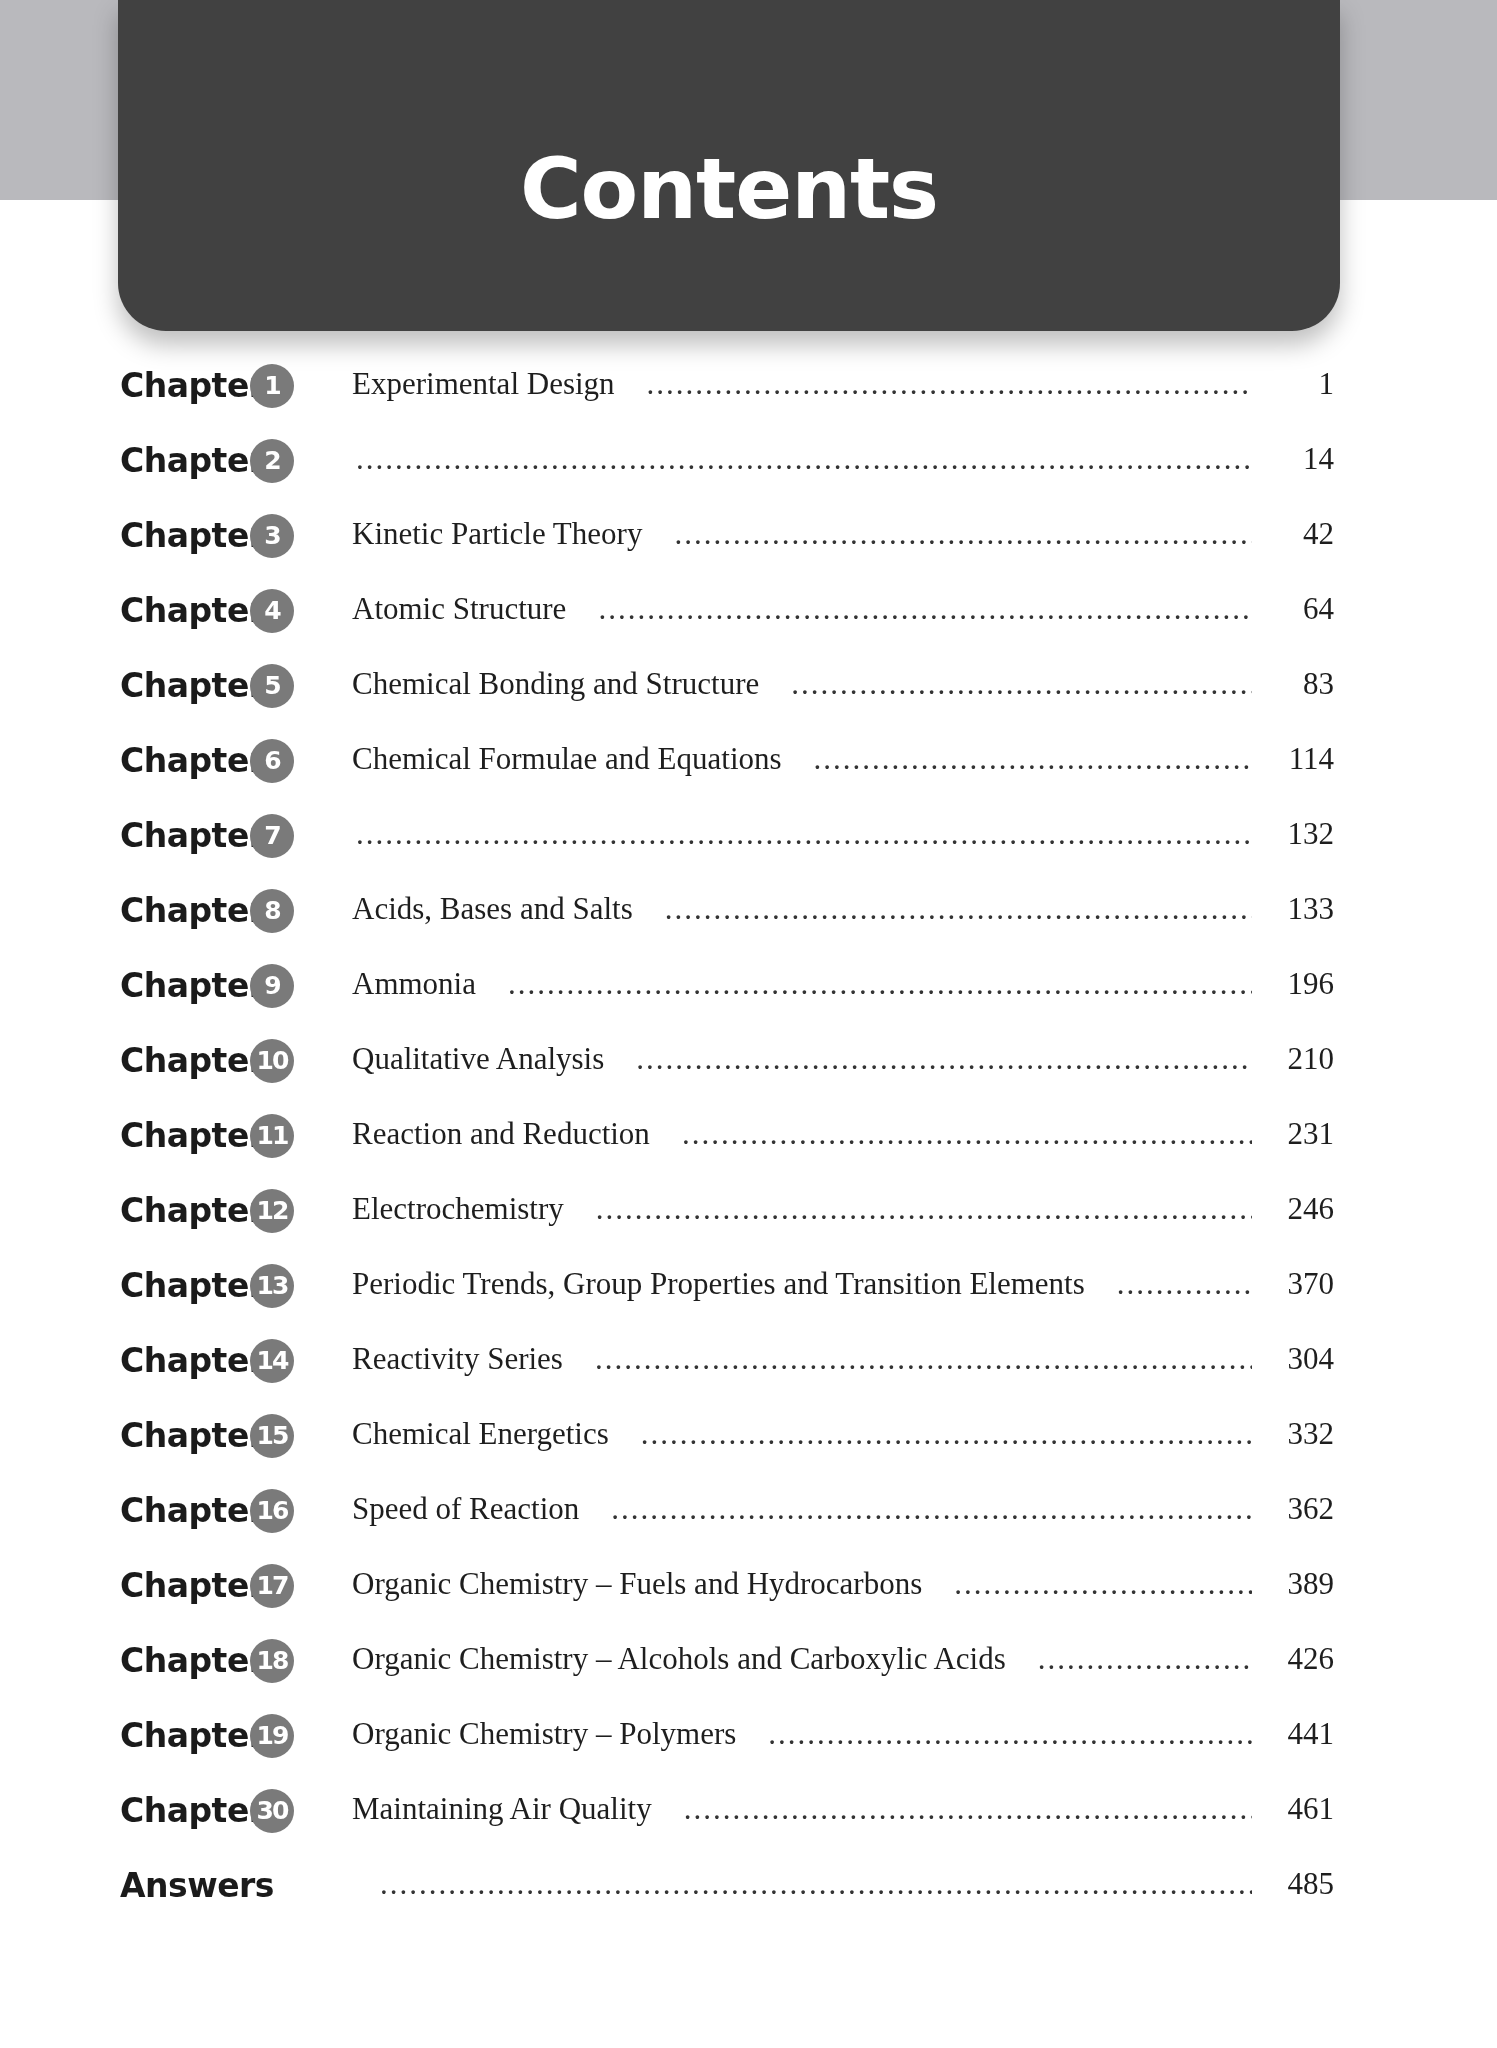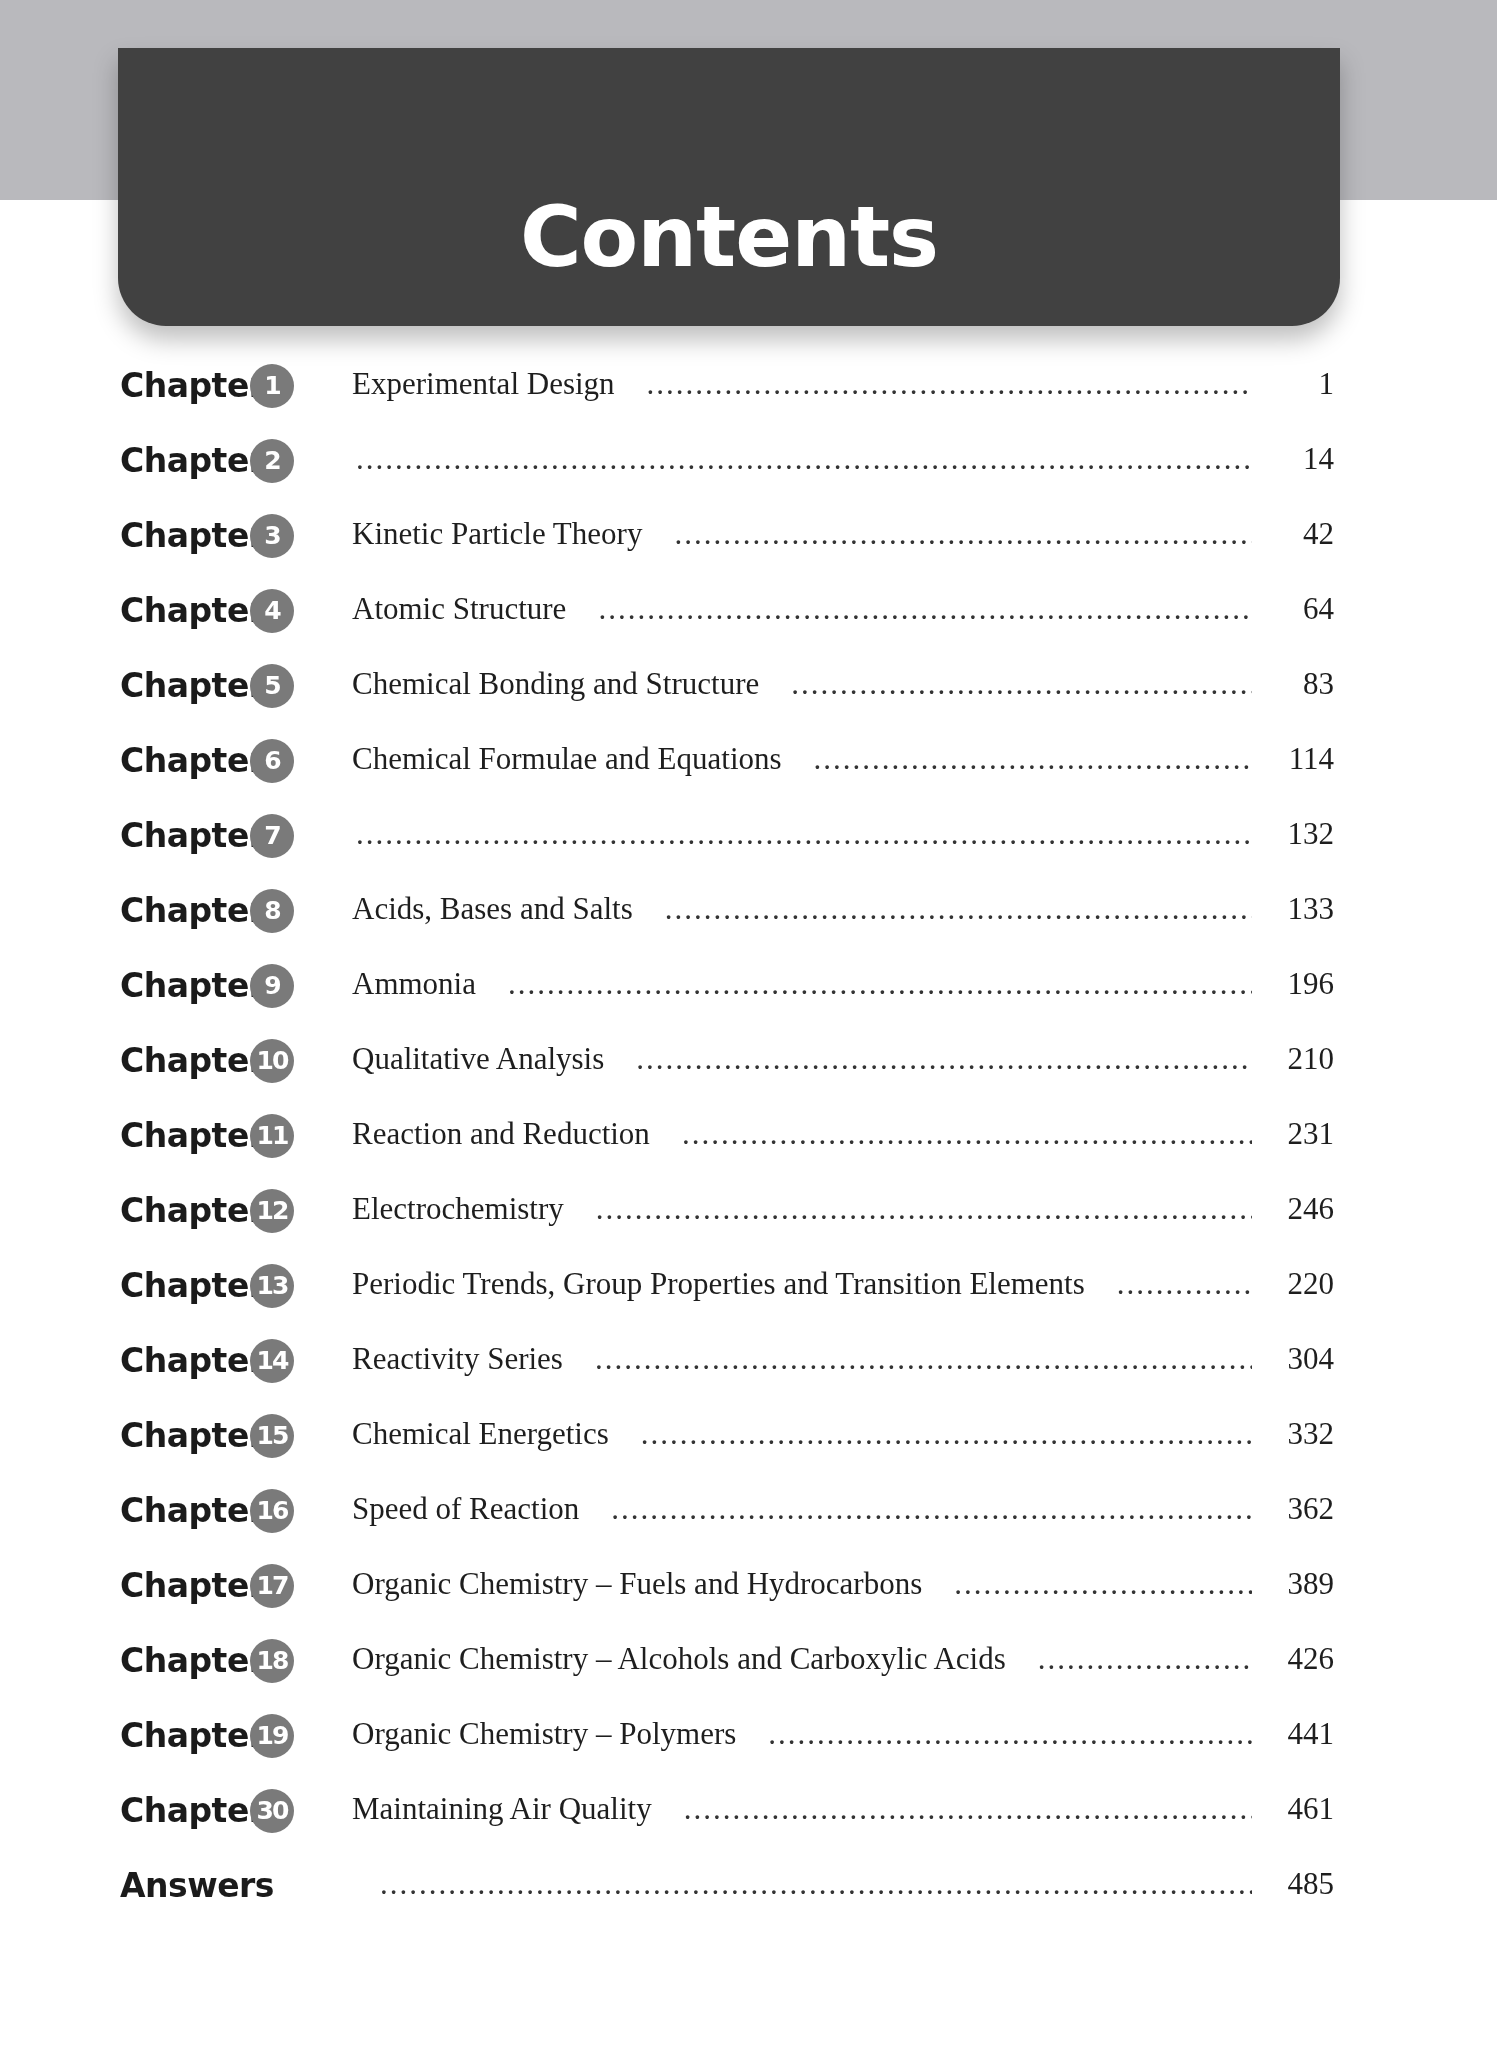--- a/index.html
+++ b/index.html
@@ -1,20 +1,20 @@
 <!DOCTYPE html>
 <html><head>
 <meta charset="utf-8">
 <style>
   html, body { margin:0; padding:0; }
   body { width:1497px; height:2048px; position:relative; overflow:hidden; background:#ffffff; }
   .bg-top { position:absolute; left:0; top:0; width:1497px; height:200px; background:#b9b9bd; }
   .bg-arc { position:absolute; left:-400px; top:140px; width:2297px; height:900px; border-radius:50%; background:#ffffff; }
-  .header { position:absolute; left:118px; top:0; width:1222px; height:278px; background:#414141;
-            border-radius:0 0 48px 48px; box-shadow:0 14px 24px rgba(0,0,0,0.25);margin-top:48px; }
+  .header { position:absolute; left:118px; top:0; width:1222px; height:331px; background:#414141;
+            border-radius:0 0 48px 48px; box-shadow:0 14px 24px rgba(0,0,0,0.25); }
   .title { position:absolute; left:0; right:0; top:140px; text-align:center; color:#fff;
            font-family:"DejaVu Sans", sans-serif; font-weight:bold; font-size:84px; letter-spacing:-1px; }
   .toc { position:absolute; left:0; top:352px; width:1497px; }
   .row { position:absolute; left:0; width:1497px; height:75px; }
   .chap { position:absolute; left:120px; top:14px; font-family:"DejaVu Sans", sans-serif; font-weight:bold;
           font-size:33px; color:#1b1b1b; letter-spacing:-0.5px; }
   .badge { position:absolute; left:250px; top:12px; width:44px; height:44px; border-radius:50%; background:#7a7a7a;
            color:#fff; font-family:"DejaVu Sans", sans-serif; font-weight:bold; font-size:25px;
            text-align:center; line-height:44px; letter-spacing:-2px; }
   .entry { position:absolute; left:352px; top:14px; width:900px; display:flex; align-items:baseline;
@@ -140,21 +140,21 @@
       </div>
       <span class="page">246</span>
     </div>
     <div class="row" style="top: 900px;">
       <span class="chap">Chapter</span>
       <span class="badge">13</span>
       <div class="entry">
         <span class="txt">Periodic Trends, Group Properties and Transition Elements</span>
         <span class="dots">................................................................................................................................................................................................................................................</span>
       </div>
-      <span class="page">220</span>
+      <span class="page">370</span>
     </div>
     <div class="row" style="top: 975px;">
       <span class="chap">Chapter</span>
       <span class="badge">14</span>
       <div class="entry">
         <span class="txt">Reactivity Series</span>
         <span class="dots">................................................................................................................................................................................................................................................</span>
       </div>
       <span class="page">304</span>
     </div>

